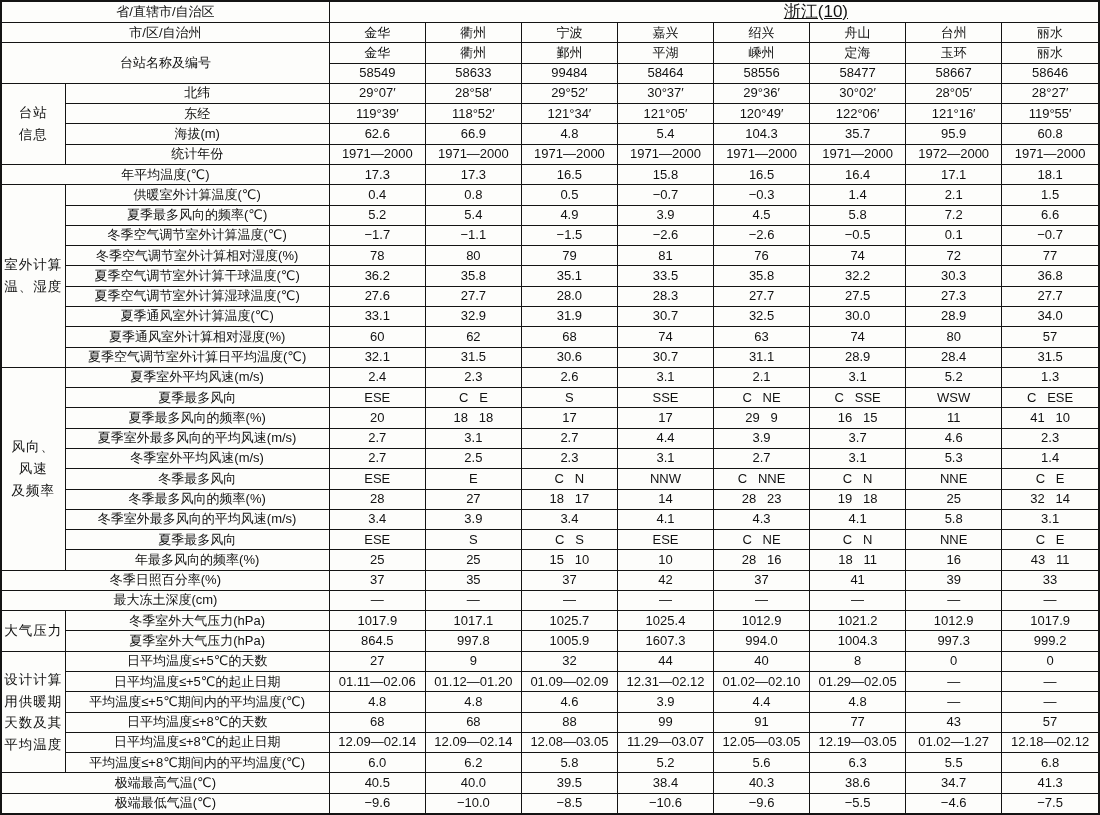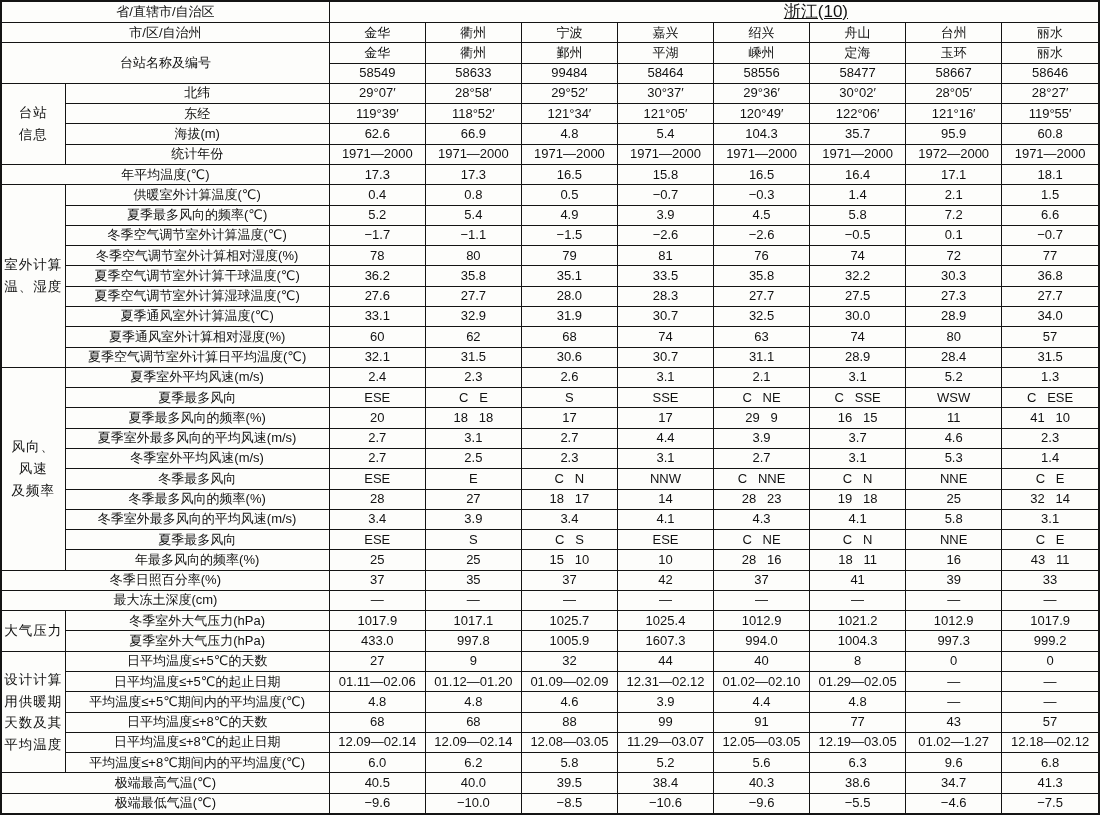--- a/index.html
+++ b/index.html
@@ -392,21 +392,21 @@
           <td>1017.1</td>
           <td>1025.7</td>
           <td>1025.4</td>
           <td>1012.9</td>
           <td>1021.2</td>
           <td>1012.9</td>
           <td>1017.9</td>
         </tr>
         <tr>
           <td colspan="1" class="lbl">夏季室外大气压力(hPa)</td>
-          <td>433.0</td>
+          <td>864.5</td>
           <td>997.8</td>
           <td>1005.9</td>
           <td>1607.3</td>
           <td>994.0</td>
           <td>1004.3</td>
           <td>997.3</td>
           <td>999.2</td>
         </tr>
         <tr>
           <td rowspan="6" class="grp">设计计算
@@ -468,21 +468,21 @@
           <td>12.18—02.12</td>
         </tr>
         <tr>
           <td colspan="1" class="lbl">平均温度≤+8℃期间内的平均温度(℃)</td>
           <td>6.0</td>
           <td>6.2</td>
           <td>5.8</td>
           <td>5.2</td>
           <td>5.6</td>
           <td>6.3</td>
-          <td>9.6</td>
+          <td>5.5</td>
           <td>6.8</td>
         </tr>
         <tr>
           <td colspan="2" class="lbl">极端最高气温(℃)</td>
           <td>40.5</td>
           <td>40.0</td>
           <td>39.5</td>
           <td>38.4</td>
           <td>40.3</td>
           <td>38.6</td>

